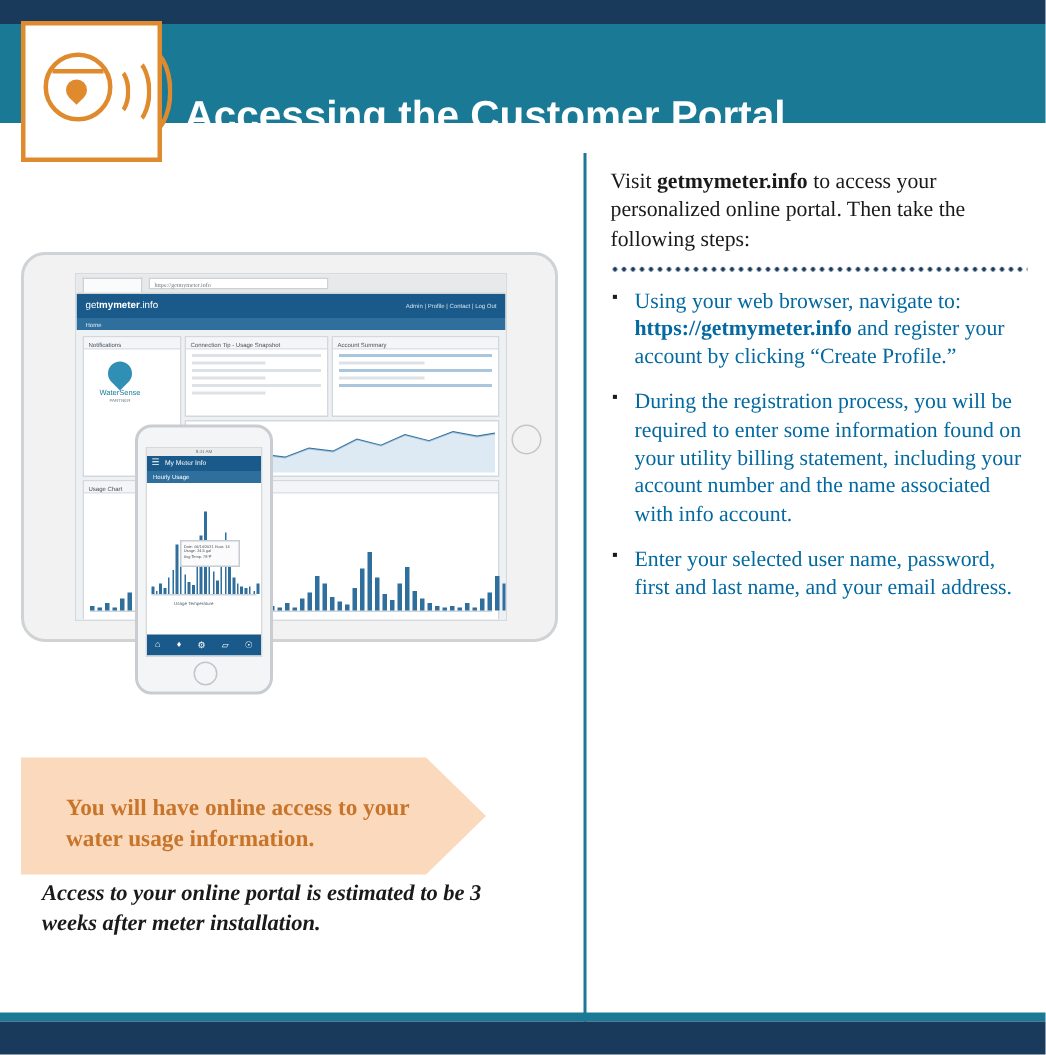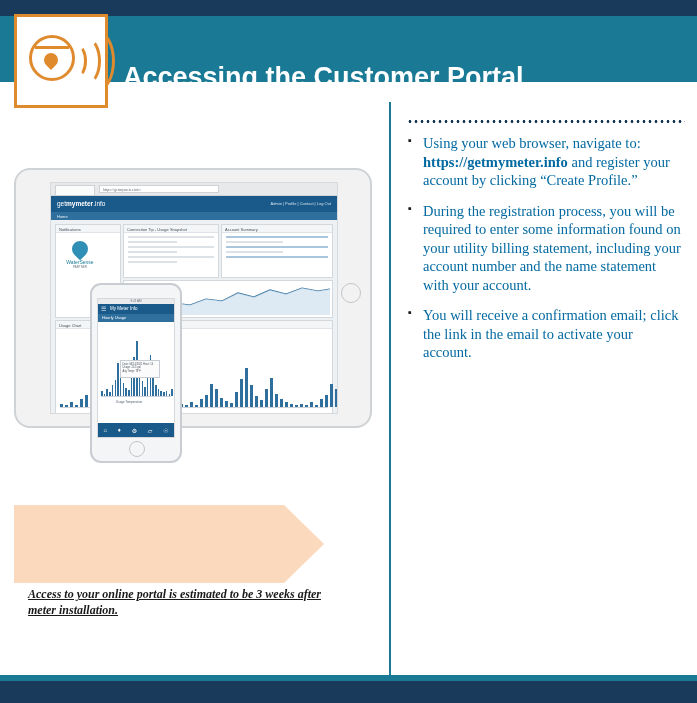--- a/index.html
+++ b/index.html
@@ -409,24 +409,23 @@
     line-height: 1.35;
     color: #c8742a;
   }
   .callout-note {
     position: absolute;
     left: 28px; top: 586px;
     width: 300px;
     font-family: "Liberation Serif", serif;
     font-style: italic;
     font-weight: bold;
-    font-size: 12px;
+    font-size: 15px;
     line-height: 1.35;
     color: #1a1a1a;
-    text-decoration: underline;
   }
   
   .bottom-teal {
     position: absolute;
     left: 0; bottom: 22px;
     width: 697px; height: 6px;
     background: #1a7a96;
   }
   .bottom-navy {
     position: absolute;
@@ -629,34 +628,38 @@
         <span>▱</span>
         <span>☉</span>
       </div>
     </div>
     <div class="phone-home"></div>
   </div>
 
   <div class="callout">
     <div class="callout-body"></div>
     <div class="callout-arrow"></div>
+    <div class="callout-text">You will have online access to your water usage information.</div>
   </div>
   <div class="callout-note">Access to your online portal is estimated to be 3 weeks after meter installation.</div>
 
   <div class="right-panel">
+    <div class="intro">
+      <span>Visit </span><b>getmymeter.info</b><span> to access your personalized online portal. Then take the following steps:</span>
+    </div>
     <div class="dot-divider"></div>
     <ul class="steps">
       <li>
         <span>Using your web browser, navigate to: </span><b>https://getmymeter.info</b><span> and register your account by clicking “Create Profile.”</span>
       </li>
       <li>
-        <span>During the registration process, you will be required to enter some information found on your utility billing statement, including your account number and the name statement with your account.</span>
+        <span>During the registration process, you will be required to enter some information found on your utility billing statement, including your account number and the name associated with info account.</span>
       </li>
       <li>
-        <span>You will receive a confirmation email; click the link in the email to activate your account.</span>
+        <span>Enter your selected user name, password, first and last name, and your email address.</span>
       </li>
     </ul>
   </div>
 
   <div class="bottom-teal"></div>
   <div class="bottom-navy"></div>
 
 </div>
 
 </body></html>

